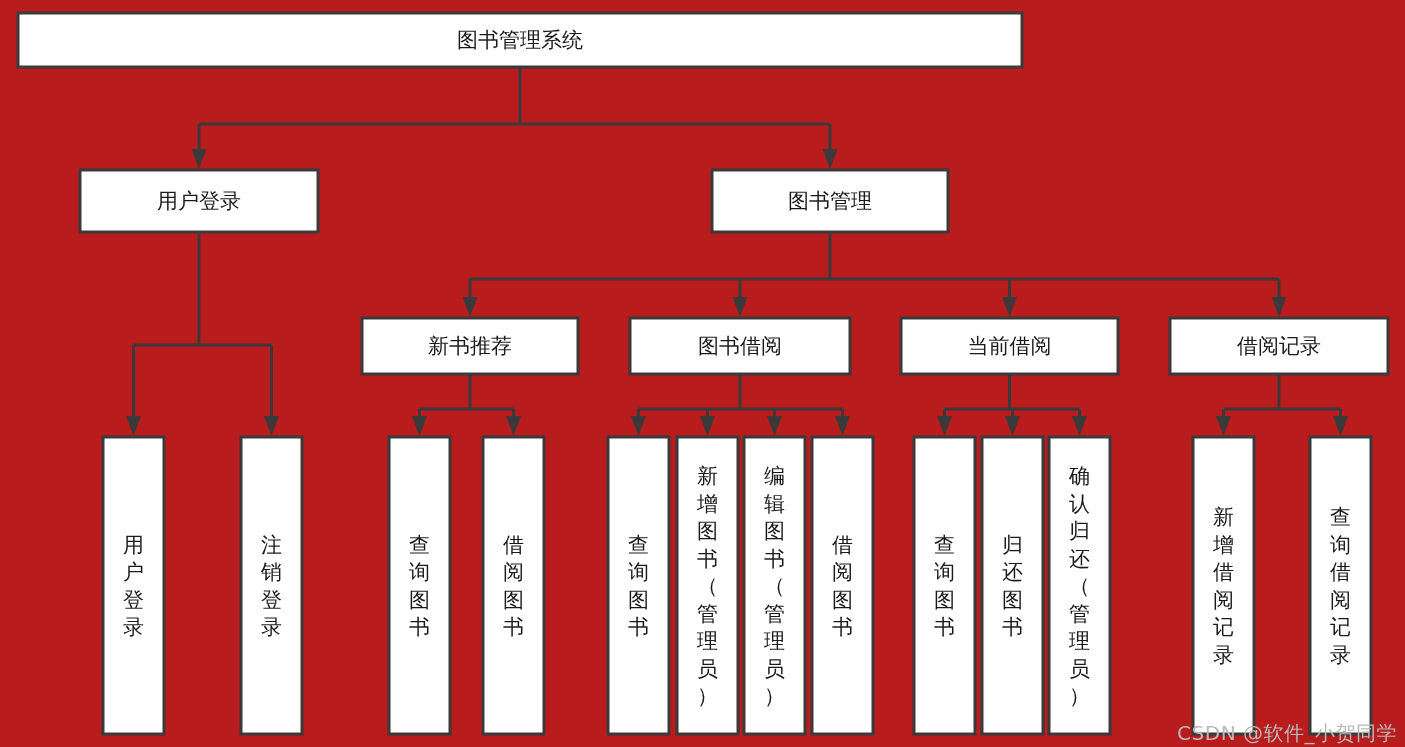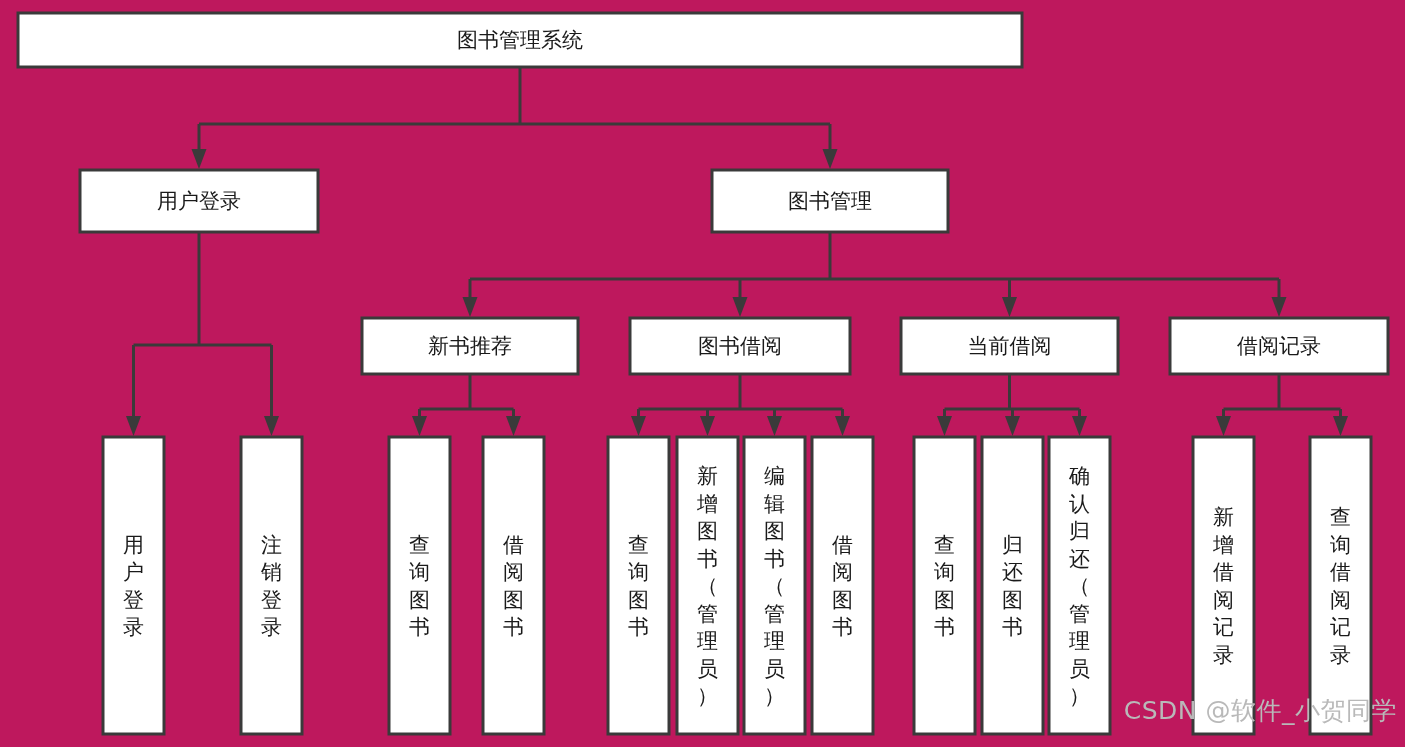--- a/index.html
+++ b/index.html
@@ -7,21 +7,21 @@
     padding: 0;
     background: #ffffff;
   }
   body {
     font-family: "DejaVu Sans", "Liberation Sans", sans-serif;
   }
   #diagram-root {
     position: relative;
     width: 1405px;
     height: 747px;
-    background: #be185d;
+    background: #b91c1c;
     overflow: hidden;
   }
   svg#tree-svg {
     position: absolute;
     left: 0;
     top: 0;
     width: 1405px;
     height: 747px;
     display: block;
   }
@@ -49,23 +49,23 @@
   }
   .node-label-v {
     font-family: "DejaVu Sans", "Liberation Sans", sans-serif;
     font-size: 21px;
     fill: #1a1a1a;
     text-anchor: middle;
   }
   .watermark {
     position: absolute;
     right: 8px;
-    bottom: 20px;
-    font-family: "DejaVu Sans", "Liberation Sans", sans-serif;
-    font-size: 25px;
+    bottom: 0;
+    font-family: "DejaVu Sans", "Liberation Sans", sans-serif;
+    font-size: 20px;
     color: #b9b9b9;
     letter-spacing: 0.5px;
     white-space: nowrap;
     pointer-events: none;
   }
 </style>
 </head>
 <body>
 
 <div id="diagram-root">

